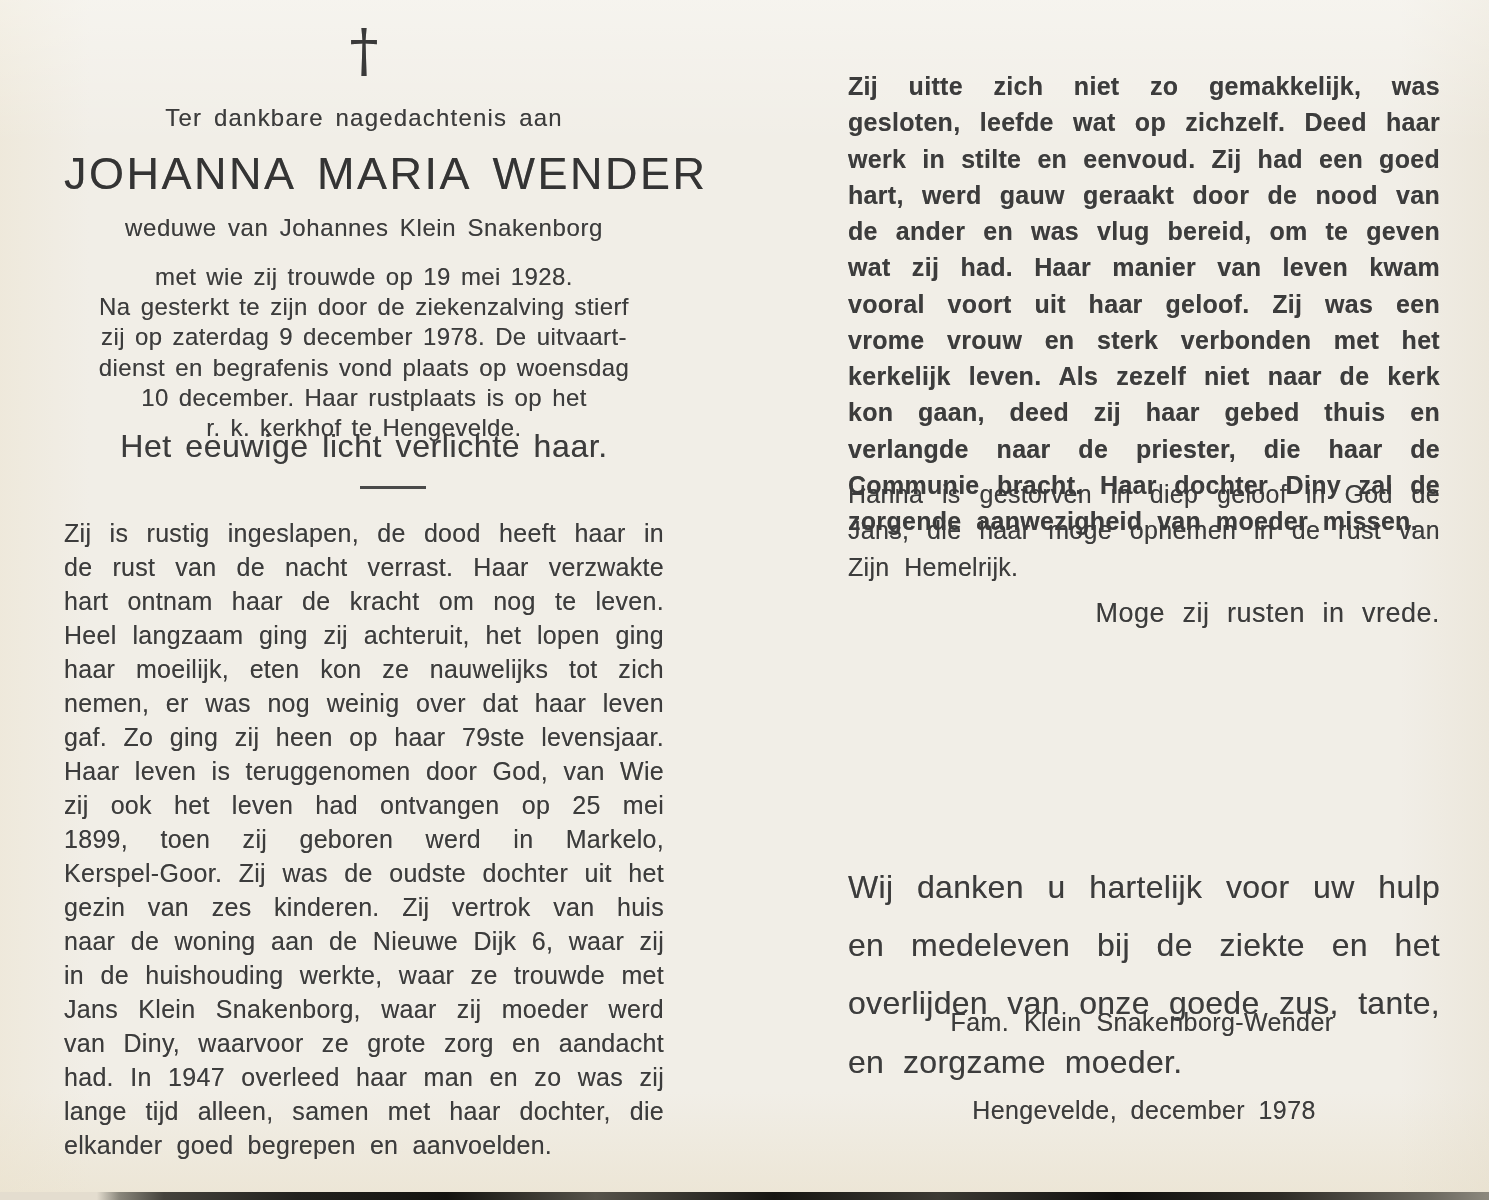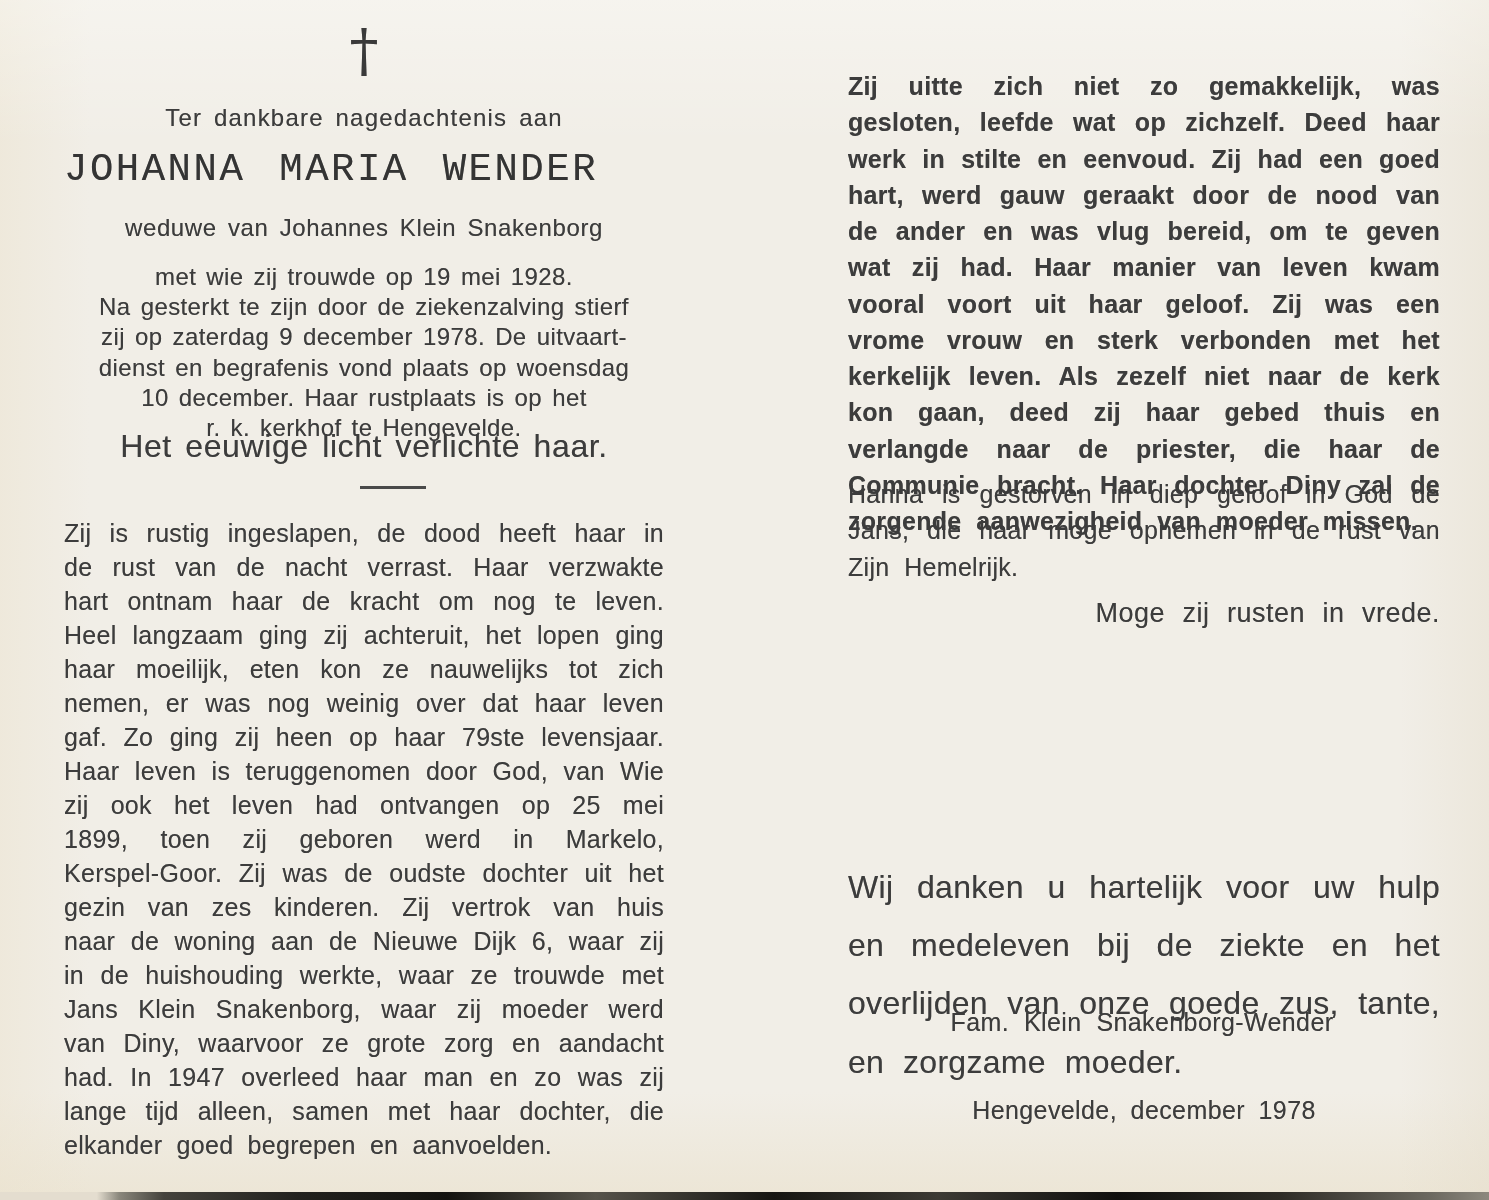--- a/index.html
+++ b/index.html
@@ -42,28 +42,27 @@
     top: 104px; left: 0; width: 600px;
     text-align: center;
     font-size: 24px;
     letter-spacing: 1.2px;
     word-spacing: 4px;
   }
 
   .name {
     position: absolute;
     top: 148px; left: 0; width: 600px;
-    text-align: left;
-    font-size: 39px;
+    text-align: center;
+    font-size: 45px;
     font-weight: 400;
     letter-spacing: 2.5px;
     word-spacing: 8px;
     color: #343434;
     white-space: nowrap;
-    font-family: Liberation Mono, monospace;
   }
 
   .widow {
     position: absolute;
     top: 214px; left: 0; width: 600px;
     text-align: center;
     font-size: 24px;
     letter-spacing: 0.6px;
     word-spacing: 4px;
   }

